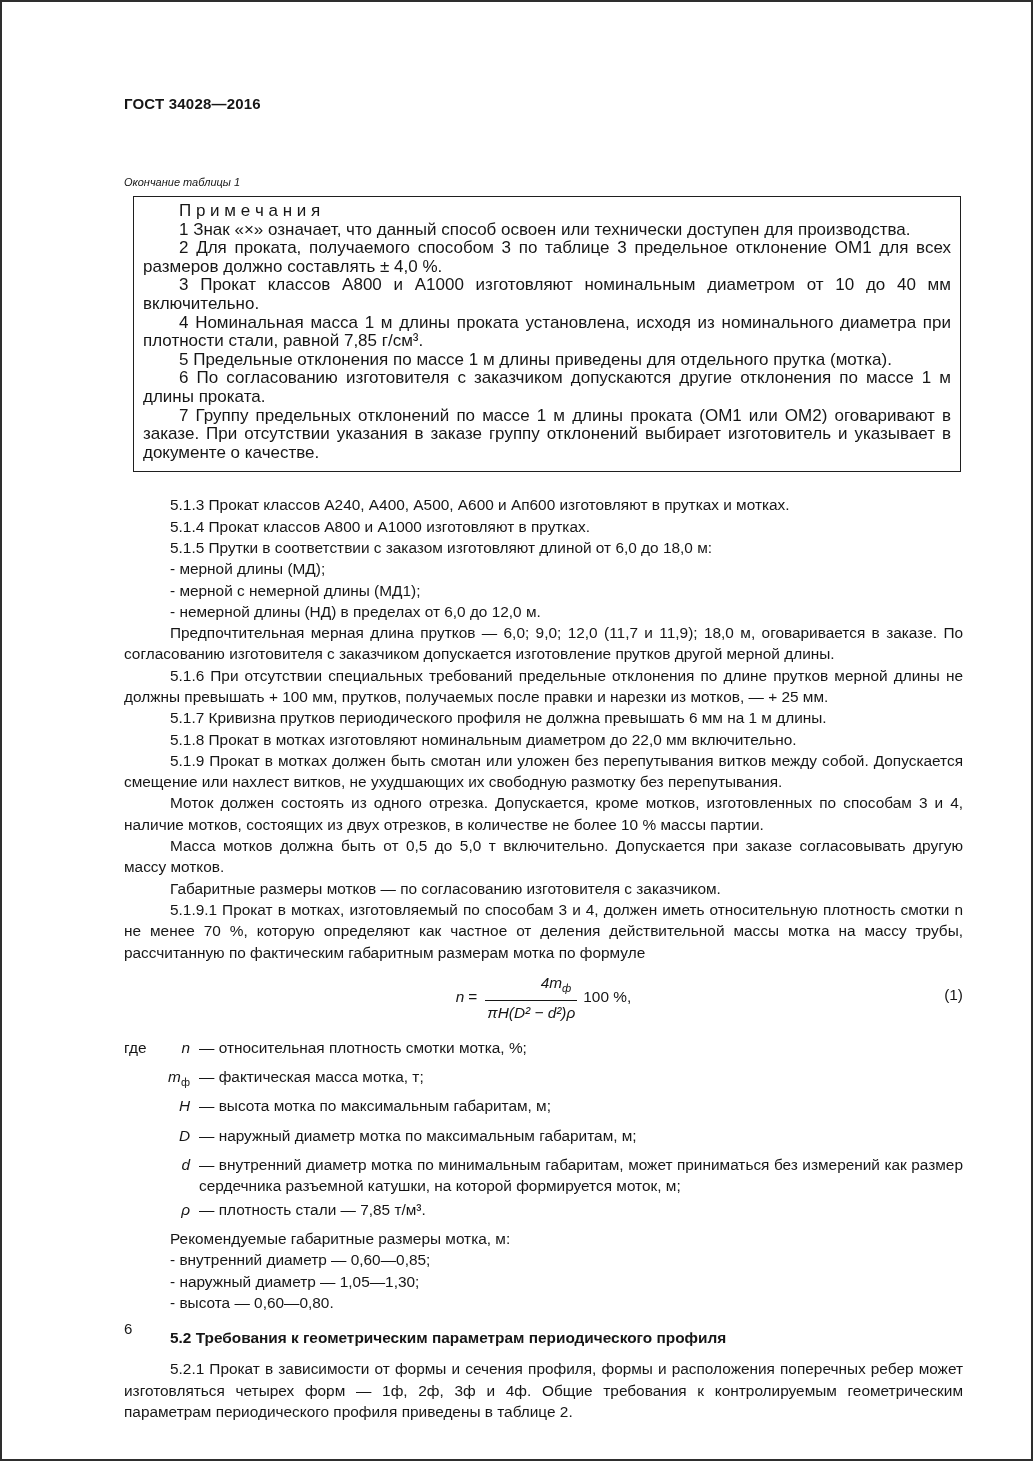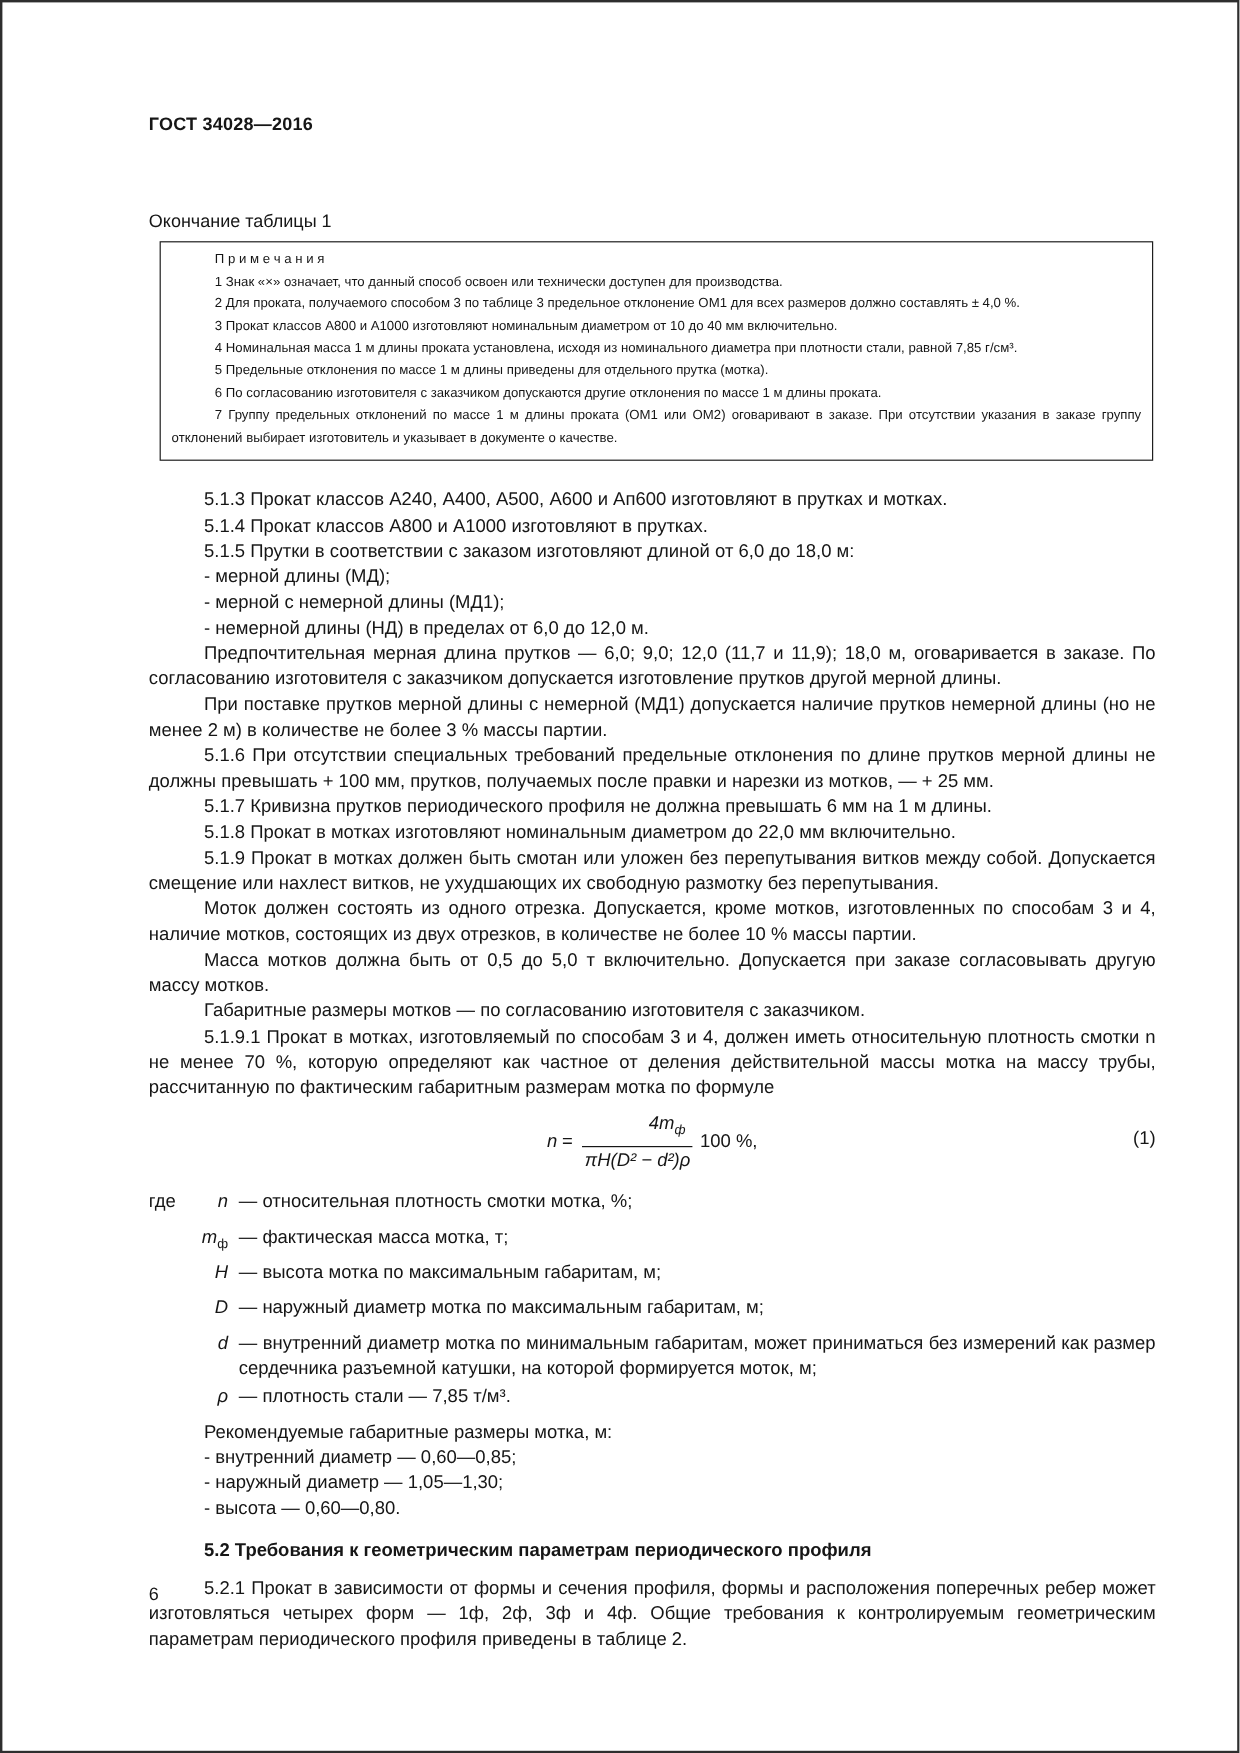--- a/index.html
+++ b/index.html
@@ -18,29 +18,30 @@
     left: 122px; top: 93px;
     width: 839px;
   }
   .doc-header {
     font-weight: bold;
     font-size: 15px;
     letter-spacing: 0.2px;
     margin-bottom: 64px;
   }
   .table-caption {
-    font-size: 15px;
+    font-style: italic;
+    font-size: 11px;
     margin-bottom: 8px;
   }
   .notes-box {
     border: 1px solid #1f1f1f;
     margin-left: 9px;
     width: 828px;
     padding: 5px 9px 9px 9px;
-    font-size: 11px;
+    font-size: 17px;
     line-height: 18.6px;
     text-align: justify;
   }
   .notes-title { text-indent: 36px; }
   .note { margin: 0; text-indent: 36px; }
   .body-text { margin-top: 22px; font-size: 15.4px; line-height: 21.3px; }
   .para { margin: 0; text-indent: 46px; text-align: justify; }
   .para.heading { font-weight: bold; margin-top: 14px; margin-bottom: 10px; text-align: left; }
   .formula-row {
     position: relative;
@@ -106,21 +107,20 @@
     </div>
 
     <div class="body-text">
       <p class="para">5.1.3 Прокат классов А240, А400, А500, А600 и Ап600 изготовляют в прутках и мотках.</p>
       <p class="para">5.1.4 Прокат классов А800 и А1000 изготовляют в прутках.</p>
       <p class="para">5.1.5 Прутки в соответствии с заказом изготовляют длиной от 6,0 до 18,0 м:</p>
       <p class="para">- мерной длины (МД);</p>
       <p class="para">- мерной с немерной длины (МД1);</p>
       <p class="para">- немерной длины (НД) в пределах от 6,0 до 12,0 м.</p>
       <p class="para">Предпочтительная мерная длина прутков — 6,0; 9,0; 12,0 (11,7 и 11,9); 18,0 м, оговаривается в заказе. По согласованию изготовителя с заказчиком допускается изготовление прутков другой мерной длины.</p>
-      <p class="para">При поставке прутков мерной длины с немерной (МД1) допускается наличие прутков немерной длины (но не менее 2 м) в количестве не более 3 % массы партии.</p>
       <p class="para">5.1.6 При отсутствии специальных требований предельные отклонения по длине прутков мерной длины не должны превышать + 100 мм, прутков, получаемых после правки и нарезки из мотков, — + 25 мм.</p>
       <p class="para">5.1.7 Кривизна прутков периодического профиля не должна превышать 6 мм на 1 м длины.</p>
       <p class="para">5.1.8 Прокат в мотках изготовляют номинальным диаметром до 22,0 мм включительно.</p>
       <p class="para">5.1.9 Прокат в мотках должен быть смотан или уложен без перепутывания витков между собой. Допускается смещение или нахлест витков, не ухудшающих их свободную размотку без перепутывания.</p>
       <p class="para">Моток должен состоять из одного отрезка. Допускается, кроме мотков, изготовленных по способам 3 и 4, наличие мотков, состоящих из двух отрезков, в количестве не более 10 % массы партии.</p>
       <p class="para">Масса мотков должна быть от 0,5 до 5,0 т включительно. Допускается при заказе согласовывать другую массу мотков.</p>
       <p class="para">Габаритные размеры мотков — по согласованию изготовителя с заказчиком.</p>
       <p class="para">5.1.9.1 Прокат в мотках, изготовляемый по способам 3 и 4, должен иметь относительную плотность смотки n не менее 70 %, которую определяют как частное от деления действительной массы мотка на массу трубы, рассчитанную по фактическим габаритным размерам мотка по формуле</p>
 
       <div class="formula-row">

